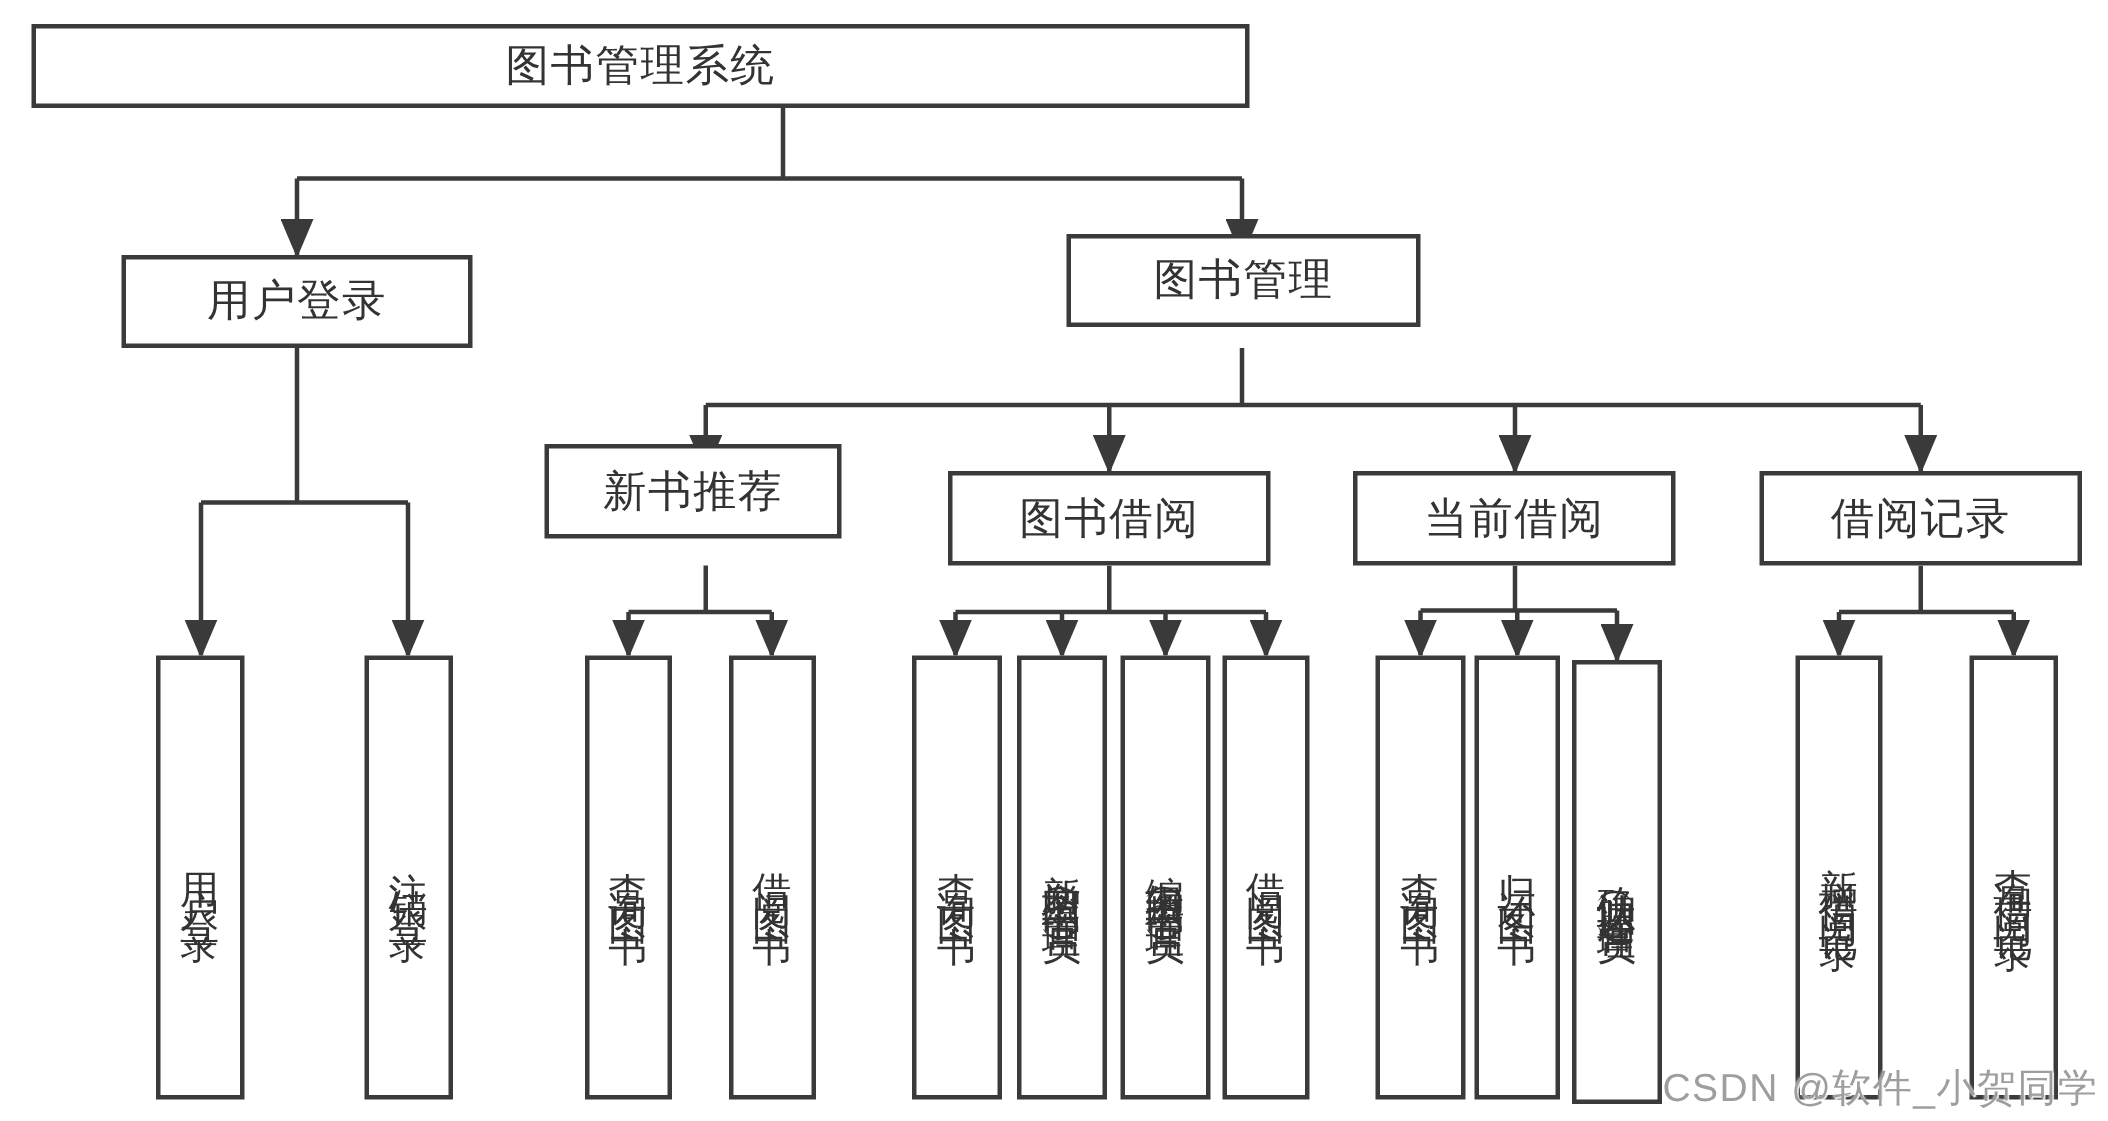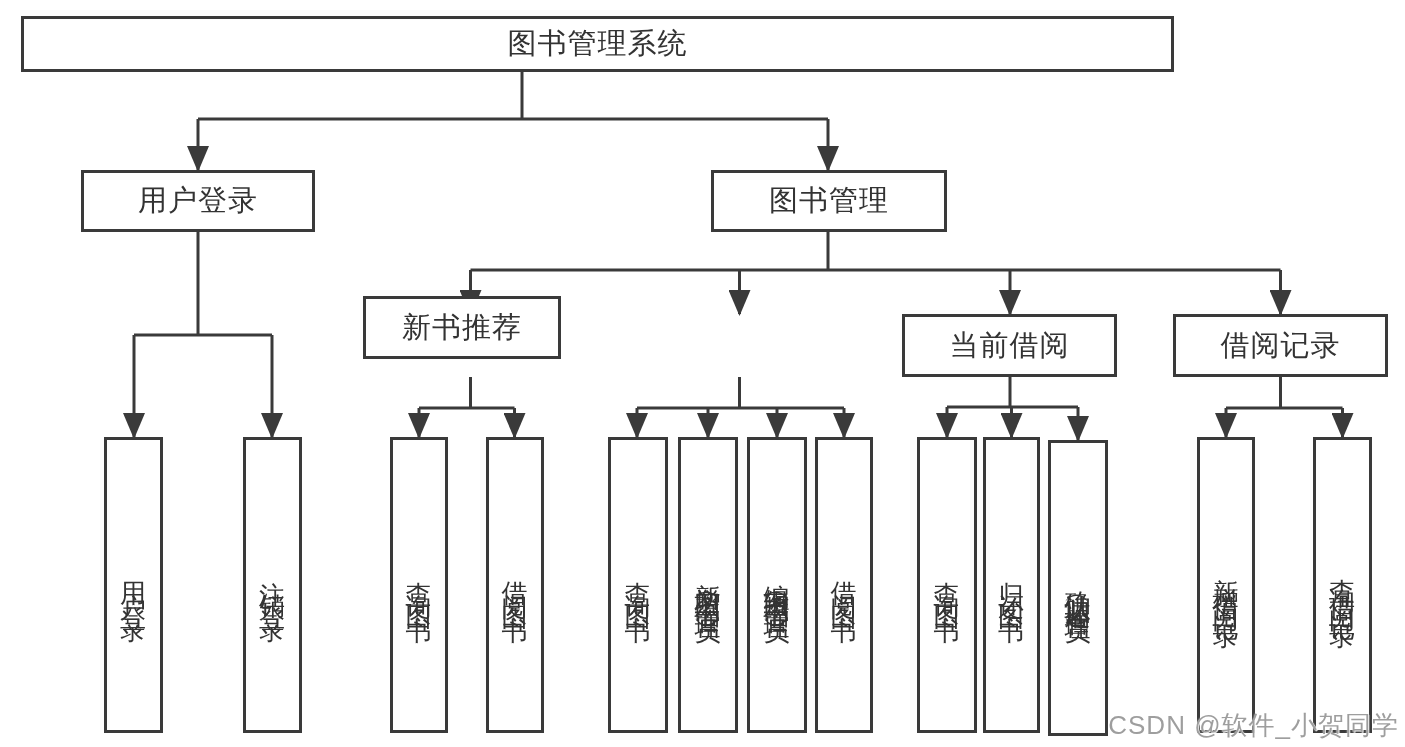--- a/index.html
+++ b/index.html
@@ -70,33 +70,36 @@
     <path class="rail" d="M1010 377 V407 M947 407 H1078"></path>
     <line x1="947" y1="407" x2="947" y2="437" marker-end="url(#arrow)"></line>
     <line x1="1011.5" y1="407" x2="1011.5" y2="437" marker-end="url(#arrow)"></line>
     <line x1="1078" y1="407" x2="1078" y2="440" marker-end="url(#arrow)"></line>
 
     <path class="rail" d="M1280.5 377 V408 M1226 408 H1342.5"></path>
     <line x1="1226" y1="408" x2="1226" y2="437" marker-end="url(#arrow)"></line>
     <line x1="1342.5" y1="408" x2="1342.5" y2="437" marker-end="url(#arrow)"></line>
   </svg>
 
-  <div class="node" style="left:21px; top:16px; width:1153px; height:56px;">
+  <div class="node" style="left:21px; top:16px; width:812px; height:56px;">
     <span class="hlabel">图书管理系统</span>
   </div>
 
   <div class="node" style="left:81px; top:170px; width:234px; height:62px;">
     <span class="hlabel">用户登录</span>
   </div>
-  <div class="node" style="left:711px; top:170px; width:236px; height:62px;">
+  <div class="node" style="left:711px; top:156px; width:236px; height:62px;">
     <span class="hlabel">图书管理</span>
   </div>
 
   <div class="node" style="left:363px; top:296px; width:198px; height:63px;font-family:Liberation Serif, serif;">
     <span class="hlabel">新书推荐</span>
+  </div>
+  <div class="node" style="left:632px; top:314px; width:215px; height:63px;">
+    <span class="hlabel">图书借阅</span>
   </div>
   <div class="node" style="left:902px; top:314px; width:215px; height:63px;text-align:right;">
     <span class="hlabel">当前借阅</span>
   </div>
   <div class="node" style="left:1173px; top:314px; width:215px; height:63px;">
     <span class="hlabel">借阅记录</span>
   </div>
 
   <div class="node leaf" style="left:104px; top:437px; width:59px; height:296px;">
     <span class="vlabel">用户登录</span>

